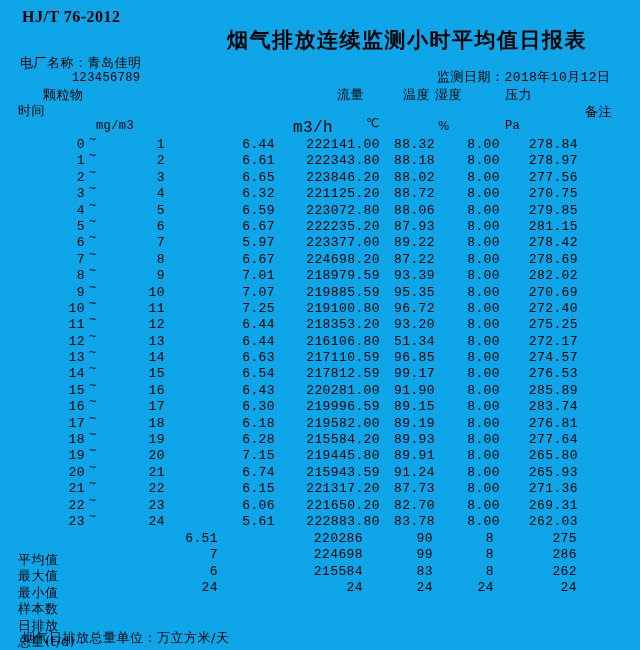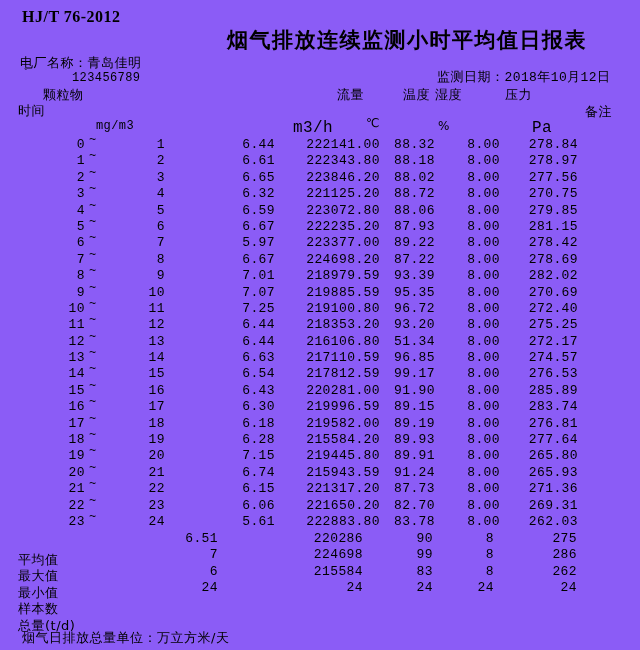--- a/index.html
+++ b/index.html
@@ -1,37 +1,37 @@
 <!DOCTYPE html>
 <html><head>
 <meta charset="utf-8">
 <style>
   html,body{margin:0;padding:0;background:#fff;}
-  .page{position:relative;width:640px;height:650px;background:#8b5cf6;color:#000;overflow:hidden;}
+  .page{position:relative;width:640px;height:650px;background:#0ea5e9;color:#000;overflow:hidden;}
   .cjk{font-family:"DejaVu Sans",sans-serif;font-size:13px;letter-spacing:.5px;white-space:pre;}
   .num{font-family:"Liberation Mono","DejaVu Sans Mono",monospace;font-size:13px;letter-spacing:.4px;white-space:pre;}
   .abs{position:absolute;}
   .std{left:22px;top:8px;font-family:"Liberation Serif","DejaVu Serif",serif;font-weight:bold;font-size:16px;letter-spacing:.5px;}
   .title{left:227px;top:26px;font-size:21px;font-weight:bold;letter-spacing:1.5px;}
   .plant{left:20px;top:54px;}
   .tick{left:22px;top:68px;font-size:12px;}
   .pcode{left:72px;top:71px;font-size:12px;}
   .daterow{left:437px;top:68px;}
   .h-pm{left:43px;top:86px;}
   .h-flow{left:337px;top:86px;}
   .h-temp{left:403px;top:86px;}
   .h-hum{left:435px;top:86px;}
   .h-press{left:505px;top:86px;}
   .h-time{left:18px;top:102px;text-align:center;}
   .h-remark{left:585px;top:103px;}
   .u-pm{left:88px;top:119px;font-size:12px;padding-left:8px;}
   .u-flow{left:293px;top:119px;font-size:16px;}
   .u-temp{left:366px;top:116px;font-size:12px;font-family:"DejaVu Sans",sans-serif;}
   .u-hum{left:438px;top:119px;font-size:12px;font-family:"DejaVu Sans",sans-serif;}
-  .u-press{left:532px;top:119px;font-size:16px;}
+  .u-press{left:505px;top:119px;font-size:12px;}
   #rows{position:absolute;left:0;top:137px;width:640px;}
   #summary{position:absolute;left:0;top:531px;width:640px;}
   .row{position:relative;height:16.4px;}
   .row span{position:absolute;top:0;text-align:right;}
   .c-from{left:40px;width:45px;}
   .c-sep{left:89px;width:16px;top:-4px !important;text-align:left !important;font-size:12px;}
   .c-to{left:120px;width:45px;}
   .c-pm{left:195px;width:80px;}
   .c-flow{left:283px;width:97px;}
   .c-temp{left:390px;width:45px;}
@@ -367,20 +367,28 @@
 
   <div class="row num">
     <span class="s-label cjk">样本数</span>
     <span class="s-pm">24</span>
     <span class="s-flow">24</span>
     <span class="s-temp">24</span>
     <span class="s-hum">24</span>
     <span class="s-press">24</span>
   </div>
 
+  <div class="row num">
+    <span class="s-label cjk">日排放</span>
+    <span class="s-pm"></span>
+    <span class="s-flow"></span>
+    <span class="s-temp"></span>
+    <span class="s-hum"></span>
+    <span class="s-press"></span>
+  </div>
 
   <div class="row num">
     <span class="s-label cjk">总量(t/d)</span>
     <span class="s-pm"></span>
     <span class="s-flow"></span>
     <span class="s-temp"></span>
     <span class="s-hum"></span>
     <span class="s-press"></span>
   </div>
 </div>

